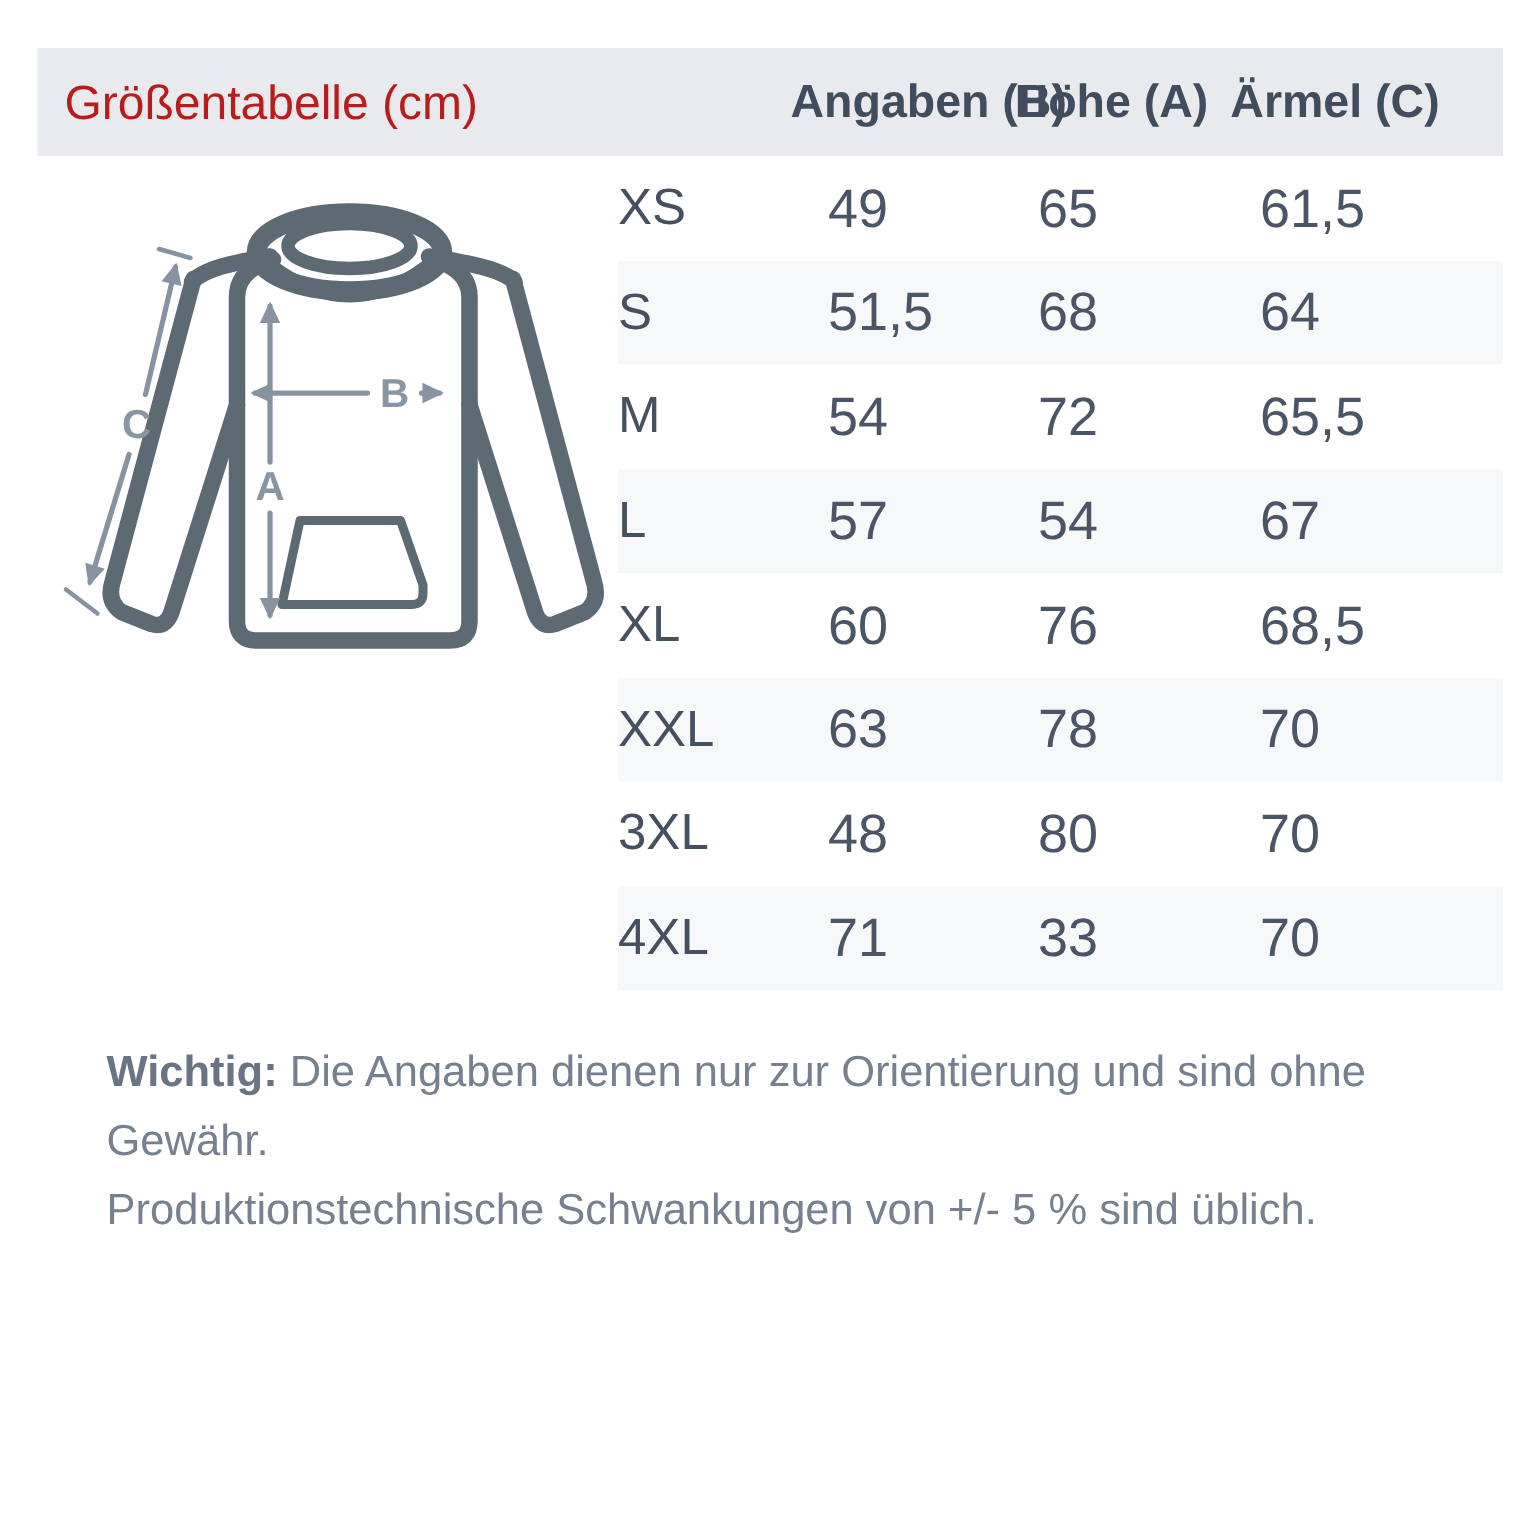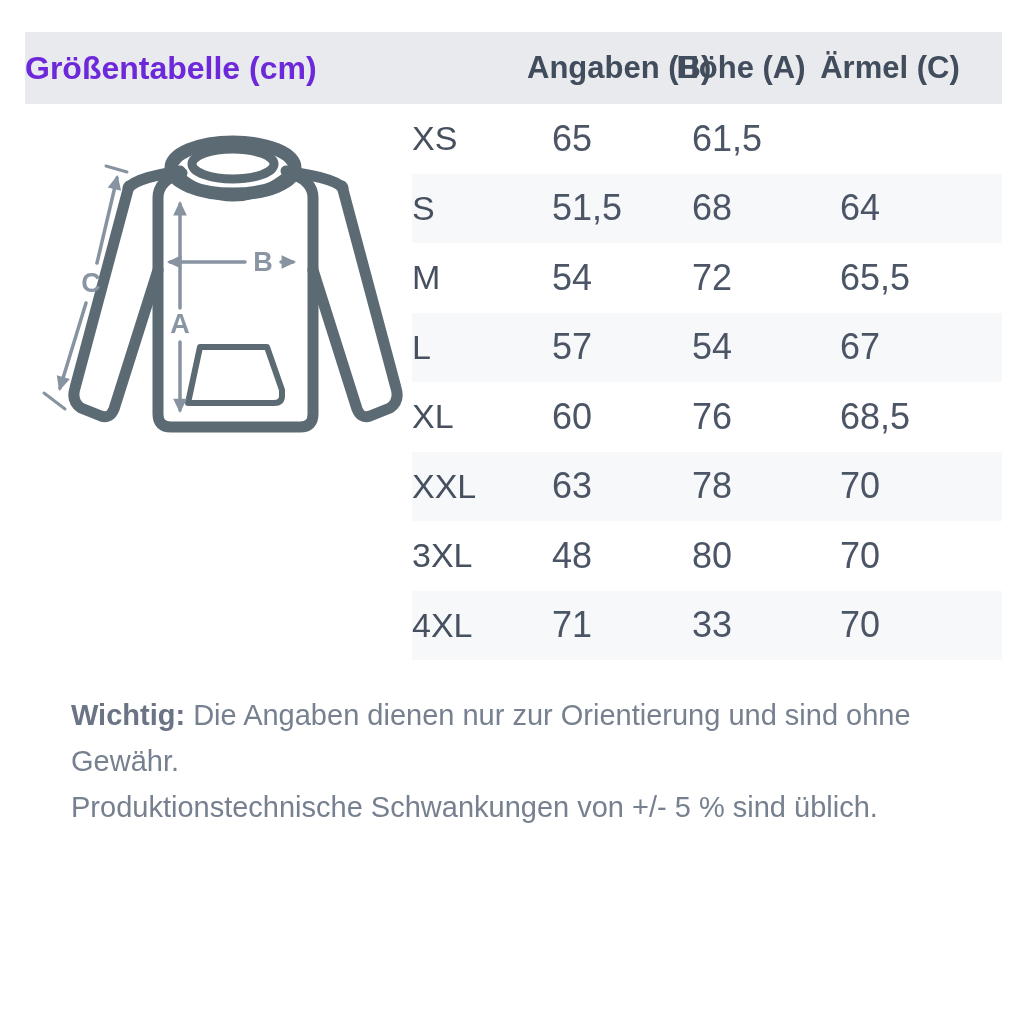--- a/index.html
+++ b/index.html
@@ -20,23 +20,24 @@
   }
   .header-bar {
     height: 72px;
     background: #e9eaee;
     display: grid;
     grid-template-columns: 387px 140px 140px 148px 150px;
     align-items: center;
   }
   .title {
     grid-column: 1 / 3;
+    padding-left: 18px;
     font-size: 32px;
-    font-weight: bold;
-    color: #6d28d9;
+    font-weight: normal;
+    color: #b91c1c;
     white-space: nowrap;
   }
   .col-header {
     text-align: center;
     font-size: 31px;
     font-weight: bold;
     color: #414c5c;
     transform: translateX(-25px);
     white-space: nowrap;
   }
@@ -137,20 +138,21 @@
       </g>
 
       <text x="150" y="213" text-anchor="middle">A</text>
       <text x="233" y="151" text-anchor="middle">B</text>
       <text x="61" y="172" text-anchor="middle">C</text>
     </svg>
 
     <div class="size-table">
       <div class="row">
         <div class="cell-size">XS</div>
+        <div class="cell-val">49</div>
         <div class="cell-val">65</div>
         <div class="cell-val">61,5</div>
       </div>
       <div class="row alt">
         <div class="cell-size">S</div>
         <div class="cell-val">51,5</div>
         <div class="cell-val">68</div>
         <div class="cell-val">64</div>
       </div>
       <div class="row">

